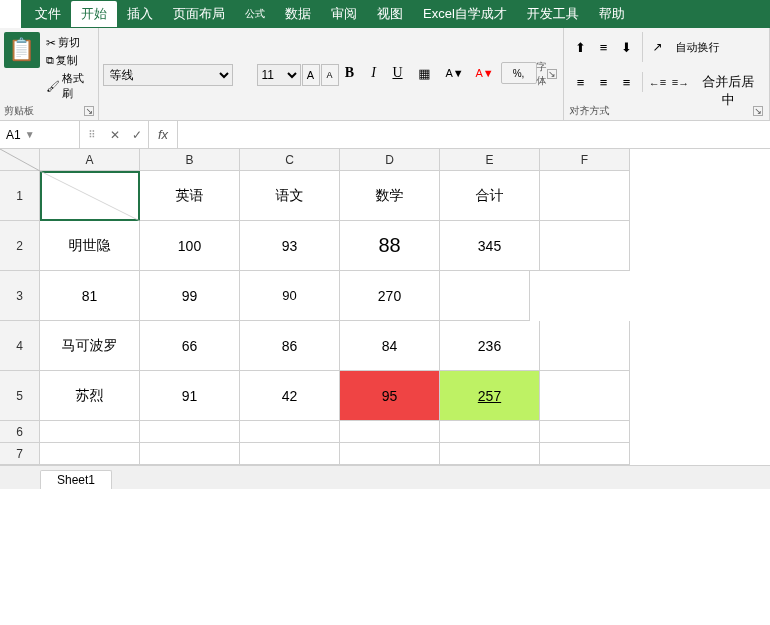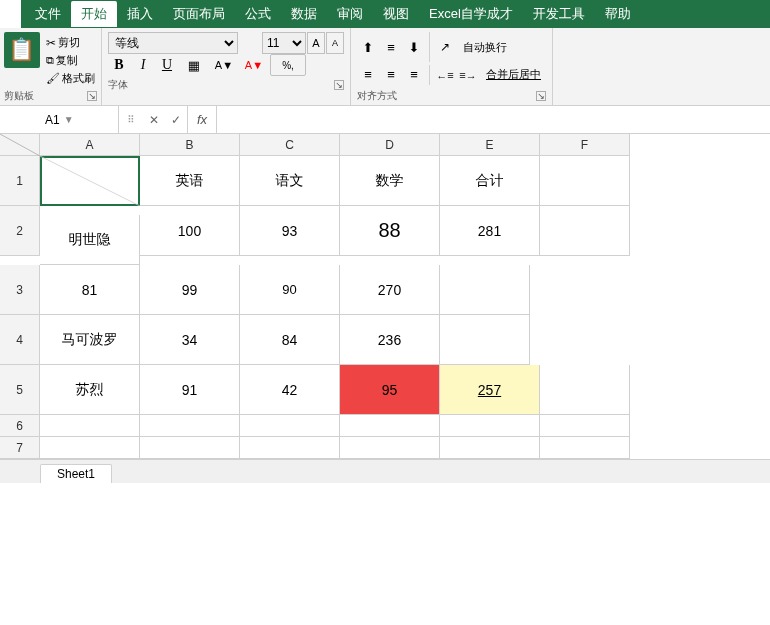--- a/index.html
+++ b/index.html
@@ -6,21 +6,21 @@
     body { font-family: 'Microsoft YaHei', SimSun, Arial, sans-serif; font-size: 12px; background: #fff; overflow: hidden; }
   </style>
 </head>
 <body>
 
 <div style="background:#217346; display:flex; align-items:center; height:28px; padding:0 4px;margin-left:21px;">
   <span style="color:#fff;padding:4px 10px;font-size:13px;cursor:pointer;font-family:'Microsoft YaHei',SimSun,Arial,sans-serif;">文件</span>
   <span style="color:#217346;background:#fff;padding:4px 10px;font-size:13px;cursor:pointer;border-radius:2px 2px 0 0;font-family:'Microsoft YaHei',SimSun,Arial,sans-serif;">开始</span>
   <span style="color:#fff;padding:4px 10px;font-size:13px;cursor:pointer;font-family:'Microsoft YaHei',SimSun,Arial,sans-serif;">插入</span>
   <span style="color:#fff;padding:4px 10px;font-size:13px;cursor:pointer;font-family:'Microsoft YaHei',SimSun,Arial,sans-serif;">页面布局</span>
-  <span style="color:#fff;padding:4px 10px;font-size:13px;cursor:pointer;font-family:'Microsoft YaHei',SimSun,Arial,sans-serif;">公式</span>
+  <span style="color:#fff;padding:4px 10px;font-size:10px;cursor:pointer;font-family:'Microsoft YaHei',SimSun,Arial,sans-serif;">公式</span>
   <span style="color:#fff;padding:4px 10px;font-size:13px;cursor:pointer;font-family:'Microsoft YaHei',SimSun,Arial,sans-serif;">数据</span>
   <span style="color:#fff;padding:4px 10px;font-size:13px;cursor:pointer;font-family:'Microsoft YaHei',SimSun,Arial,sans-serif;">审阅</span>
   <span style="color:#fff;padding:4px 10px;font-size:13px;cursor:pointer;font-family:'Microsoft YaHei',SimSun,Arial,sans-serif;">视图</span>
   <span style="color:#fff;padding:4px 10px;font-size:13px;cursor:pointer;font-family:'Microsoft YaHei',SimSun,Arial,sans-serif;">Excel自学成才</span>
   <span style="color:#fff;padding:4px 10px;font-size:13px;cursor:pointer;font-family:'Microsoft YaHei',SimSun,Arial,sans-serif;">开发工具</span>
   <span style="color:#fff;padding:4px 10px;font-size:13px;cursor:pointer;font-family:'Microsoft YaHei',SimSun,Arial,sans-serif;">帮助</span>
 </div>
 
 <div style="background:#f3f3f3; border-bottom:1px solid #d0d0d0; display:flex; flex-direction:column; font-family:'Microsoft YaHei',SimSun,Arial,sans-serif;">
 
@@ -47,21 +47,21 @@
             <span>格式刷</span>
           </div>
         </div>
       </div>
       <div style="font-size:10px;color:#555;margin-top:2px;display:flex;align-items:center;justify-content:space-between;width:100%;">
         <span>剪贴板</span>
         <span style="font-size:9px;border:1px solid #aaa;width:10px;height:10px;display:flex;align-items:center;justify-content:center;">↘</span>
       </div>
     </div>
 
-    <div style="display:flex;flex-direction:column;border-right:1px solid #d0d0d0;padding:2px 6px;justify-content:flex-start;min-width:200px;">
+    <div style="display:flex;flex-direction:row;border-right:1px solid #d0d0d0;padding:2px 6px;justify-content:flex-end;min-width:200px;">
       <div style="display:flex;gap:4px;align-items:center;padding-top:2px;">
         <select style="width:130px;height:22px;border:1px solid #c0c0c0;font-size:12px;padding:1px 2px;font-family:'Microsoft YaHei',SimSun,Arial;">
           <option>等线</option>
         </select>
         <div style="display:flex;align-items:center;gap:1px;">
           <select style="width:44px;height:22px;border:1px solid #c0c0c0;font-size:12px;margin-left:20px;">
             <option>11</option>
           </select>
           <button style="width:18px;height:22px;border:1px solid #c0c0c0;background:#f3f3f3;cursor:pointer;font-size:11px;padding:0;">A</button>
           <button style="width:18px;height:22px;border:1px solid #c0c0c0;background:#f3f3f3;cursor:pointer;font-size:9px;padding:0;">A</button>
@@ -100,33 +100,33 @@
         <div style="display:flex;gap:1px;">
           <button style="width:22px;height:20px;border:1px solid transparent;background:none;cursor:pointer;font-size:13px;">≡</button>
           <button style="width:22px;height:20px;border:1px solid transparent;background:none;cursor:pointer;font-size:13px;">≡</button>
           <button style="width:22px;height:20px;border:1px solid transparent;background:none;cursor:pointer;font-size:13px;">≡</button>
         </div>
         <div style="width:1px;height:20px;background:#d0d0d0;margin:0 2px;"></div>
         <div style="display:flex;gap:1px;">
           <button style="width:22px;height:20px;border:1px solid transparent;background:none;cursor:pointer;font-size:11px;">←≡</button>
           <button style="width:22px;height:20px;border:1px solid transparent;background:none;cursor:pointer;font-size:11px;">≡→</button>
         </div>
-        <button style="height:20px;border:1px solid transparent;background:none;cursor:pointer;font-size:11px;padding:0 4px;text-decoration:underline;">合并后居中</button>
+        <button style="height:20px;border:1px solid transparent;background:none;cursor:pointer;font-size:13px;padding:0 4px;">合并后居中</button>
       </div>
       <div style="font-size:10px;color:#555;display:flex;align-items:center;justify-content:space-between;">
         <span>对齐方式</span>
         <span style="font-size:9px;border:1px solid #aaa;width:10px;height:10px;display:flex;align-items:center;justify-content:center;">↘</span>
       </div>
     </div>
 
   </div>
 </div>
 
 <div style="display:flex;align-items:center;height:28px;border-bottom:1px solid #d0d0d0;background:#fff;font-family:'Microsoft YaHei',SimSun,Arial,sans-serif;">
-  <div style="width:80px;min-width:80px;height:100%;border-right:1px solid #d0d0d0;display:flex;align-items:center;padding:0 6px;font-size:12px;cursor:text;margin-left:39px;">
+  <div style="width:80px;min-width:80px;height:100%;border-right:1px solid #d0d0d0;display:flex;align-items:center;padding:0 6px;font-size:12px;cursor:text;">
     <span>A1</span>
     <span style="margin-left:4px;font-size:10px;color:#888;">▼</span>
   </div>
   <div style="display:flex;align-items:center;width:24px;justify-content:center;">
     <span style="color:#999;font-size:10px;">⠿</span>
   </div>
   <div style="width:22px;height:100%;display:flex;align-items:center;justify-content:center;cursor:pointer;font-size:12px;color:#666;">✕</div>
   <div style="width:22px;height:100%;display:flex;align-items:center;justify-content:center;cursor:pointer;font-size:12px;color:#666;">✓</div>
   <div style="width:30px;height:100%;display:flex;align-items:center;justify-content:center;border-left:1px solid #d0d0d0;border-right:1px solid #d0d0d0;cursor:pointer;font-size:13px;font-style:italic;color:#555;">
     <span>fx</span>
@@ -169,34 +169,34 @@
       <span>数学</span>
     </div>
     <div style="width:100px;min-width:100px;height:50px;border-right:1px solid #d0d0d0;border-bottom:1px solid #d0d0d0;display:flex;align-items:center;justify-content:center;font-size:14px;cursor:cell;background:#fff;">
       <span>合计</span>
     </div>
     <div style="width:90px;min-width:90px;height:50px;border-right:1px solid #d0d0d0;border-bottom:1px solid #d0d0d0;display:flex;align-items:center;justify-content:center;font-size:14px;cursor:cell;background:#fff;"></div>
   </div>
 
   <div style="display:flex;flex-direction:row;">
     <div style="width:40px;min-width:40px;height:50px;border-right:1px solid #d0d0d0;border-bottom:1px solid #d0d0d0;background:#f3f3f3;display:flex;align-items:center;justify-content:center;font-size:12px;color:#333;cursor:pointer;">2</div>
-    <div style="width:100px;min-width:100px;height:50px;border-right:1px solid #d0d0d0;border-bottom:1px solid #d0d0d0;display:flex;align-items:center;justify-content:center;font-size:14px;cursor:cell;background:#fff;margin-top:9px;">
+    <div style="width:100px;min-width:100px;height:50px;border-right:1px solid #d0d0d0;border-bottom:1px solid #d0d0d0;display:flex;align-items:center;justify-content:center;font-size:14px;cursor:cell;background:#fff;">
         <span>明世隐</span>
       </div>
     <div style="width:100px;min-width:100px;height:50px;border-right:1px solid #d0d0d0;border-bottom:1px solid #d0d0d0;display:flex;align-items:center;justify-content:center;font-size:14px;cursor:cell;background:#fff;">
         <span>100</span>
       </div>
     <div style="width:100px;min-width:100px;height:50px;border-right:1px solid #d0d0d0;border-bottom:1px solid #d0d0d0;display:flex;align-items:center;justify-content:center;font-size:14px;cursor:cell;background:#fff;">
         <span>93</span>
       </div>
     <div style="width:100px;min-width:100px;height:50px;border-right:1px solid #d0d0d0;border-bottom:1px solid #d0d0d0;display:flex;align-items:center;justify-content:center;font-size:20px;cursor:cell;background:#fff;">
         <span>88</span>
       </div>
     <div style="width:100px;min-width:100px;height:50px;border-right:1px solid #d0d0d0;border-bottom:1px solid #d0d0d0;display:flex;align-items:center;justify-content:center;font-size:14px;cursor:cell;background:#fff;">
-        <span>281</span>
+        <span>345</span>
       </div>
     <div style="width:90px;min-width:90px;height:50px;border-right:1px solid #d0d0d0;border-bottom:1px solid #d0d0d0;display:flex;align-items:center;justify-content:center;font-size:14px;cursor:cell;background:#fff;"></div>
   </div>
 
   <div style="display:flex;flex-direction:row;">
     <div style="width:40px;min-width:40px;height:50px;border-right:1px solid #d0d0d0;border-bottom:1px solid #d0d0d0;background:#f3f3f3;display:flex;align-items:center;justify-content:center;font-size:12px;color:#333;cursor:pointer;">3</div>
     <div style="width:100px;min-width:100px;height:50px;border-right:1px solid #d0d0d0;border-bottom:1px solid #d0d0d0;display:flex;align-items:center;justify-content:center;font-size:14px;cursor:cell;background:#fff;">
         <span>81</span>
       </div>
     <div style="width:100px;min-width:100px;height:50px;border-right:1px solid #d0d0d0;border-bottom:1px solid #d0d0d0;display:flex;align-items:center;justify-content:center;font-size:14px;cursor:cell;background:#fff;">
@@ -210,21 +210,24 @@
       </div>
     <div style="width:90px;min-width:90px;height:50px;border-right:1px solid #d0d0d0;border-bottom:1px solid #d0d0d0;display:flex;align-items:center;justify-content:center;font-size:14px;cursor:cell;background:#fff;"></div>
   </div>
 
   <div style="display:flex;flex-direction:row;">
     <div style="width:40px;min-width:40px;height:50px;border-right:1px solid #d0d0d0;border-bottom:1px solid #d0d0d0;background:#f3f3f3;display:flex;align-items:center;justify-content:center;font-size:12px;color:#333;cursor:pointer;">4</div>
     <div style="width:100px;min-width:100px;height:50px;border-right:1px solid #d0d0d0;border-bottom:1px solid #d0d0d0;display:flex;align-items:center;justify-content:center;font-size:14px;cursor:cell;background:#fff;">
         <span>马可波罗</span>
       </div>
     <div style="width:100px;min-width:100px;height:50px;border-right:1px solid #d0d0d0;border-bottom:1px solid #d0d0d0;display:flex;align-items:center;justify-content:center;font-size:14px;cursor:cell;background:#fff;">
-        <span>34</span>
+        <span>66</span>
+      </div>
+    <div style="width:100px;min-width:100px;height:50px;border-right:1px solid #d0d0d0;border-bottom:1px solid #d0d0d0;display:flex;align-items:center;justify-content:center;font-size:14px;cursor:cell;background:#fff;">
+        <span>86</span>
       </div>
     <div style="width:100px;min-width:100px;height:50px;border-right:1px solid #d0d0d0;border-bottom:1px solid #d0d0d0;display:flex;align-items:center;justify-content:center;font-size:14px;cursor:cell;background:#fff;">
         <span>84</span>
       </div>
     <div style="width:100px;min-width:100px;height:50px;border-right:1px solid #d0d0d0;border-bottom:1px solid #d0d0d0;display:flex;align-items:center;justify-content:center;font-size:14px;cursor:cell;background:#fff;">
         <span>236</span>
       </div>
     <div style="width:90px;min-width:90px;height:50px;border-right:1px solid #d0d0d0;border-bottom:1px solid #d0d0d0;display:flex;align-items:center;justify-content:center;font-size:14px;cursor:cell;background:#fff;"></div>
   </div>
 
@@ -235,21 +238,21 @@
       </div>
     <div style="width:100px;min-width:100px;height:50px;border-right:1px solid #d0d0d0;border-bottom:1px solid #d0d0d0;display:flex;align-items:center;justify-content:center;font-size:14px;cursor:cell;background:#fff;">
         <span>91</span>
       </div>
     <div style="width:100px;min-width:100px;height:50px;border-right:1px solid #d0d0d0;border-bottom:1px solid #d0d0d0;display:flex;align-items:center;justify-content:center;font-size:14px;cursor:cell;background:#fff;">
         <span>42</span>
       </div>
     <div style="width:100px;min-width:100px;height:50px;border-right:1px solid #d0d0d0;border-bottom:1px solid #d0d0d0;display:flex;align-items:center;justify-content:center;font-size:14px;cursor:cell;background:#ef4444;">
         <span>95</span>
       </div>
-    <div style="width:100px;min-width:100px;height:50px;border-right:1px solid #d0d0d0;border-bottom:1px solid #d0d0d0;display:flex;align-items:center;justify-content:center;font-size:14px;cursor:cell;background:#fef9c3;text-decoration:underline;">
+    <div style="width:100px;min-width:100px;height:50px;border-right:1px solid #d0d0d0;border-bottom:1px solid #d0d0d0;display:flex;align-items:center;justify-content:center;font-size:14px;cursor:cell;background:#bef264;text-decoration:underline;">
         <span>257</span>
       </div>
     <div style="width:90px;min-width:90px;height:50px;border-right:1px solid #d0d0d0;border-bottom:1px solid #d0d0d0;display:flex;align-items:center;justify-content:center;font-size:14px;cursor:cell;background:#fff;"></div>
   </div>
 
   <div style="display:flex;flex-direction:row;">
     <div style="width:40px;min-width:40px;height:22px;border-right:1px solid #d0d0d0;border-bottom:1px solid #d0d0d0;background:#f3f3f3;display:flex;align-items:center;justify-content:center;font-size:12px;color:#333;cursor:pointer;">6</div>
     <div style="width:100px;height:22px;border-right:1px solid #d0d0d0;border-bottom:1px solid #d0d0d0;background:#fff;cursor:cell;"></div>
     <div style="width:100px;height:22px;border-right:1px solid #d0d0d0;border-bottom:1px solid #d0d0d0;background:#fff;cursor:cell;"></div>
     <div style="width:100px;height:22px;border-right:1px solid #d0d0d0;border-bottom:1px solid #d0d0d0;background:#fff;cursor:cell;"></div>

